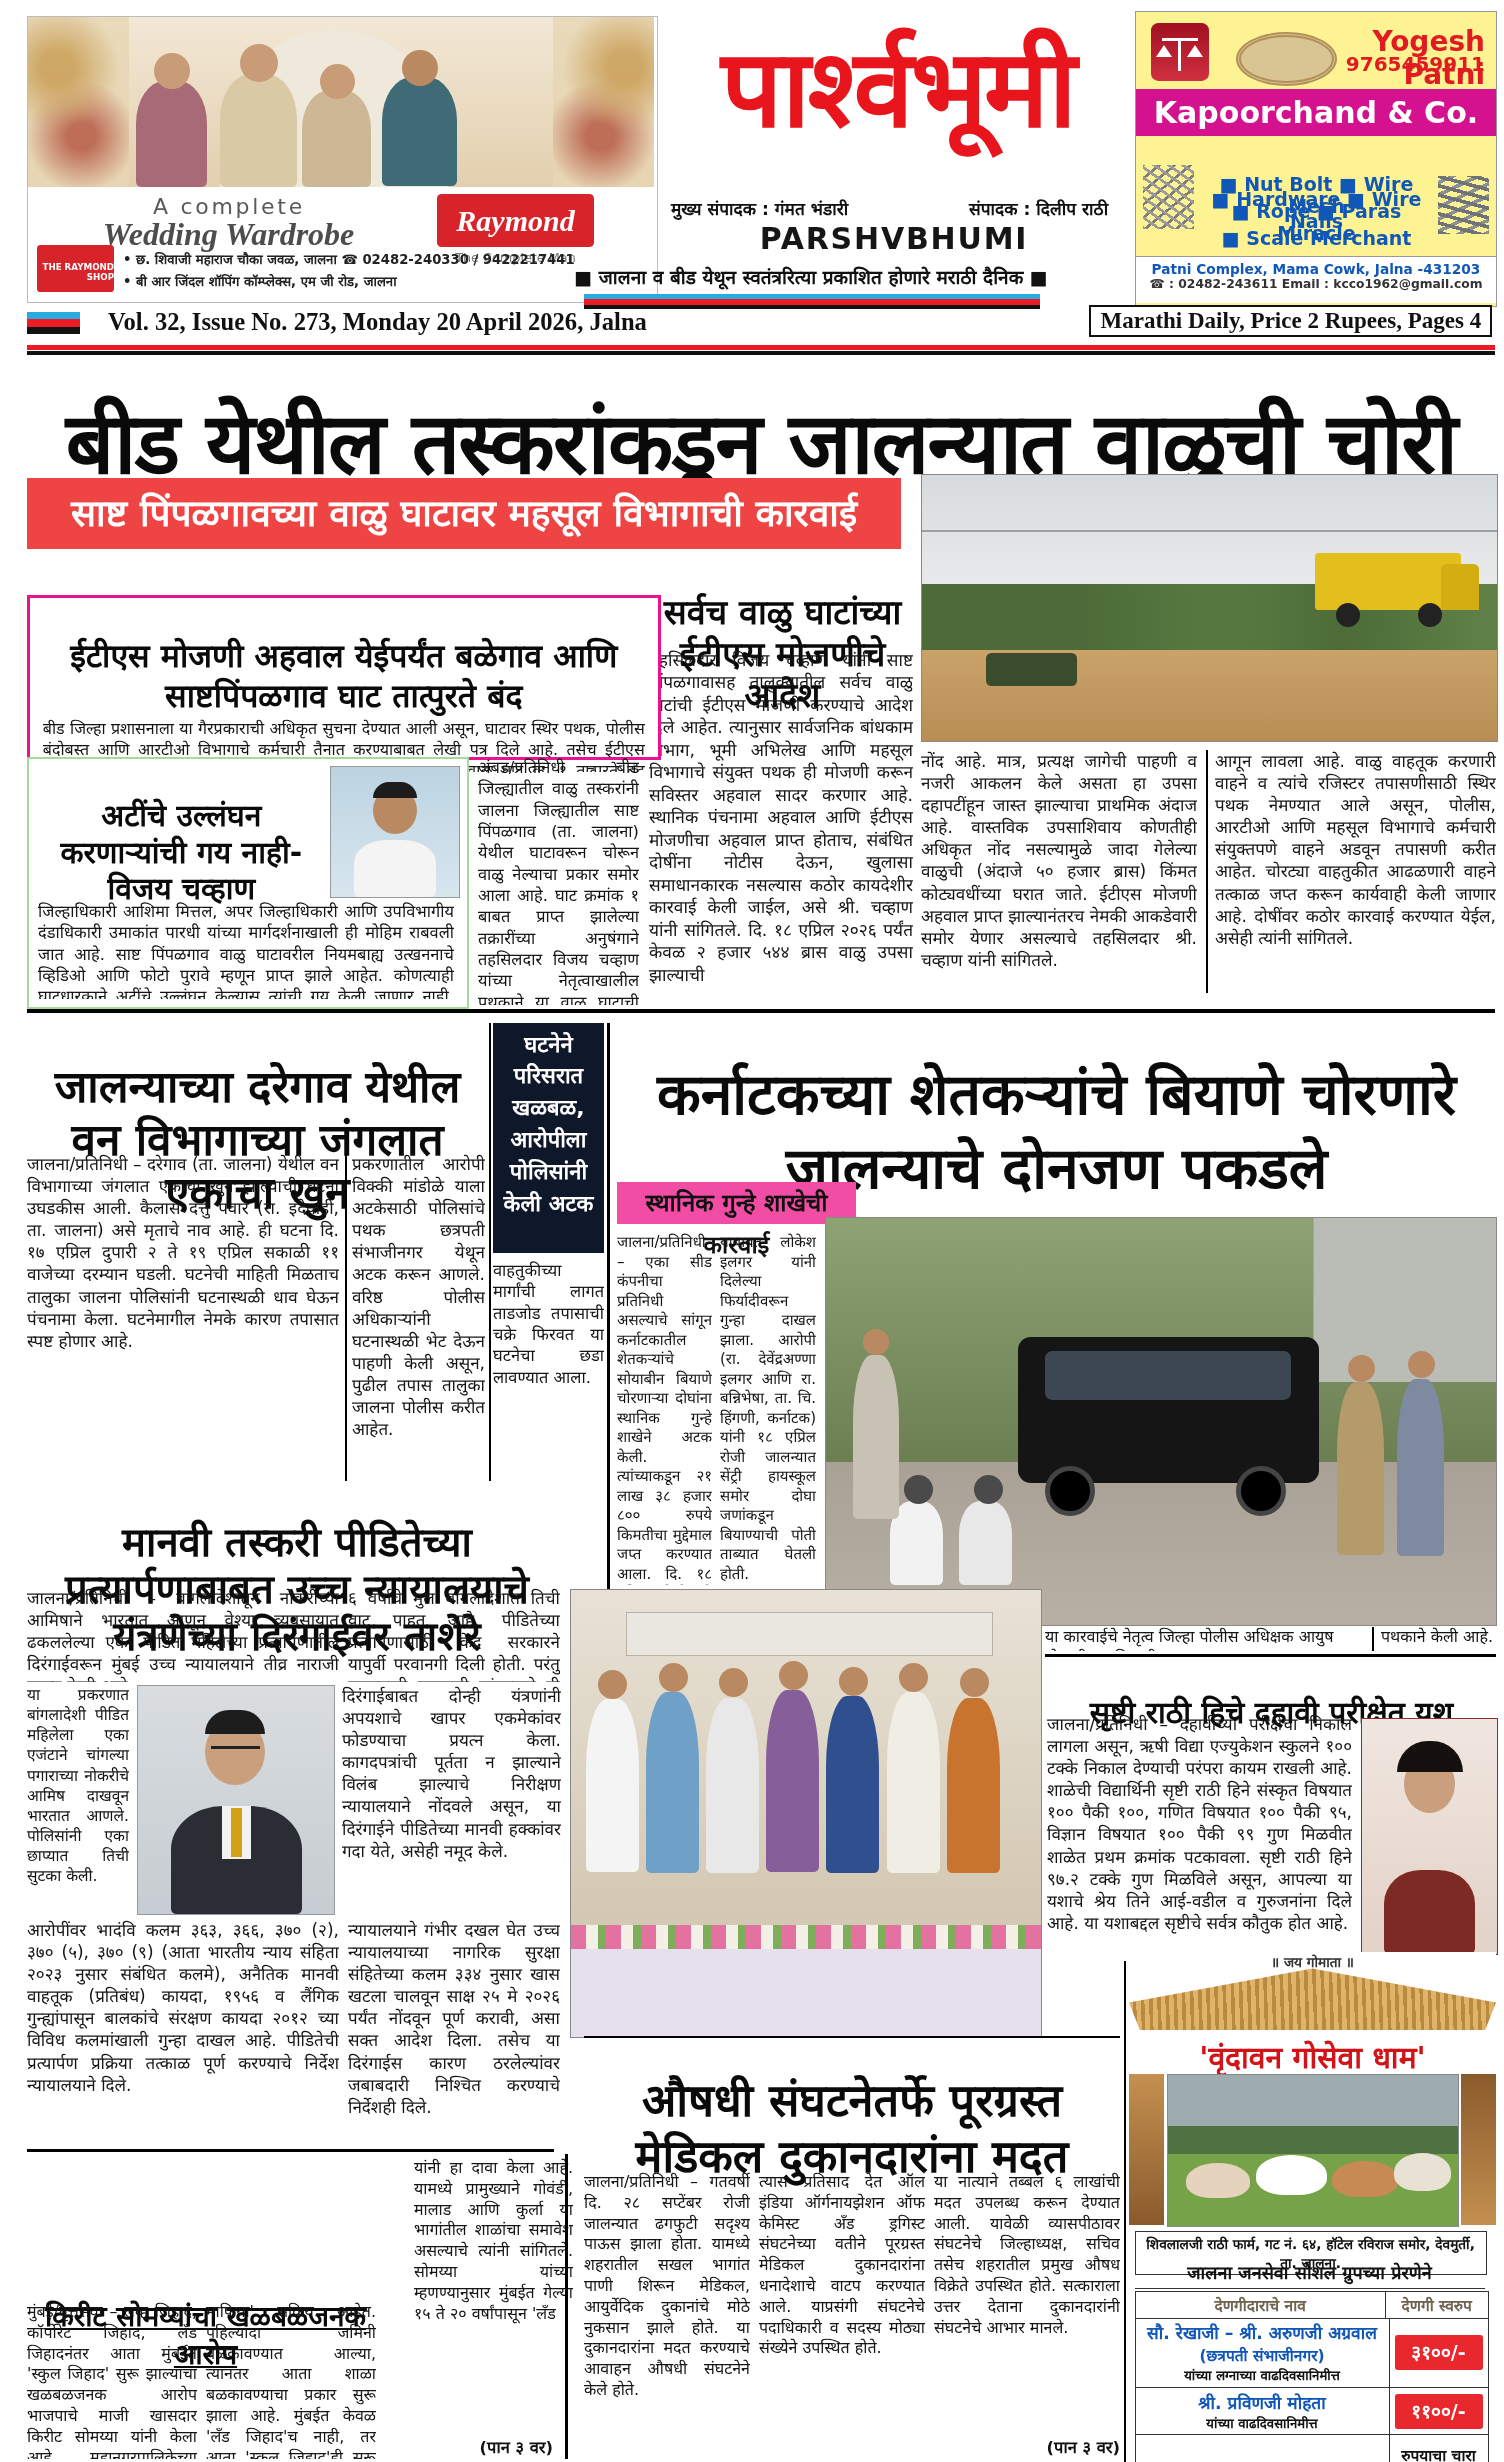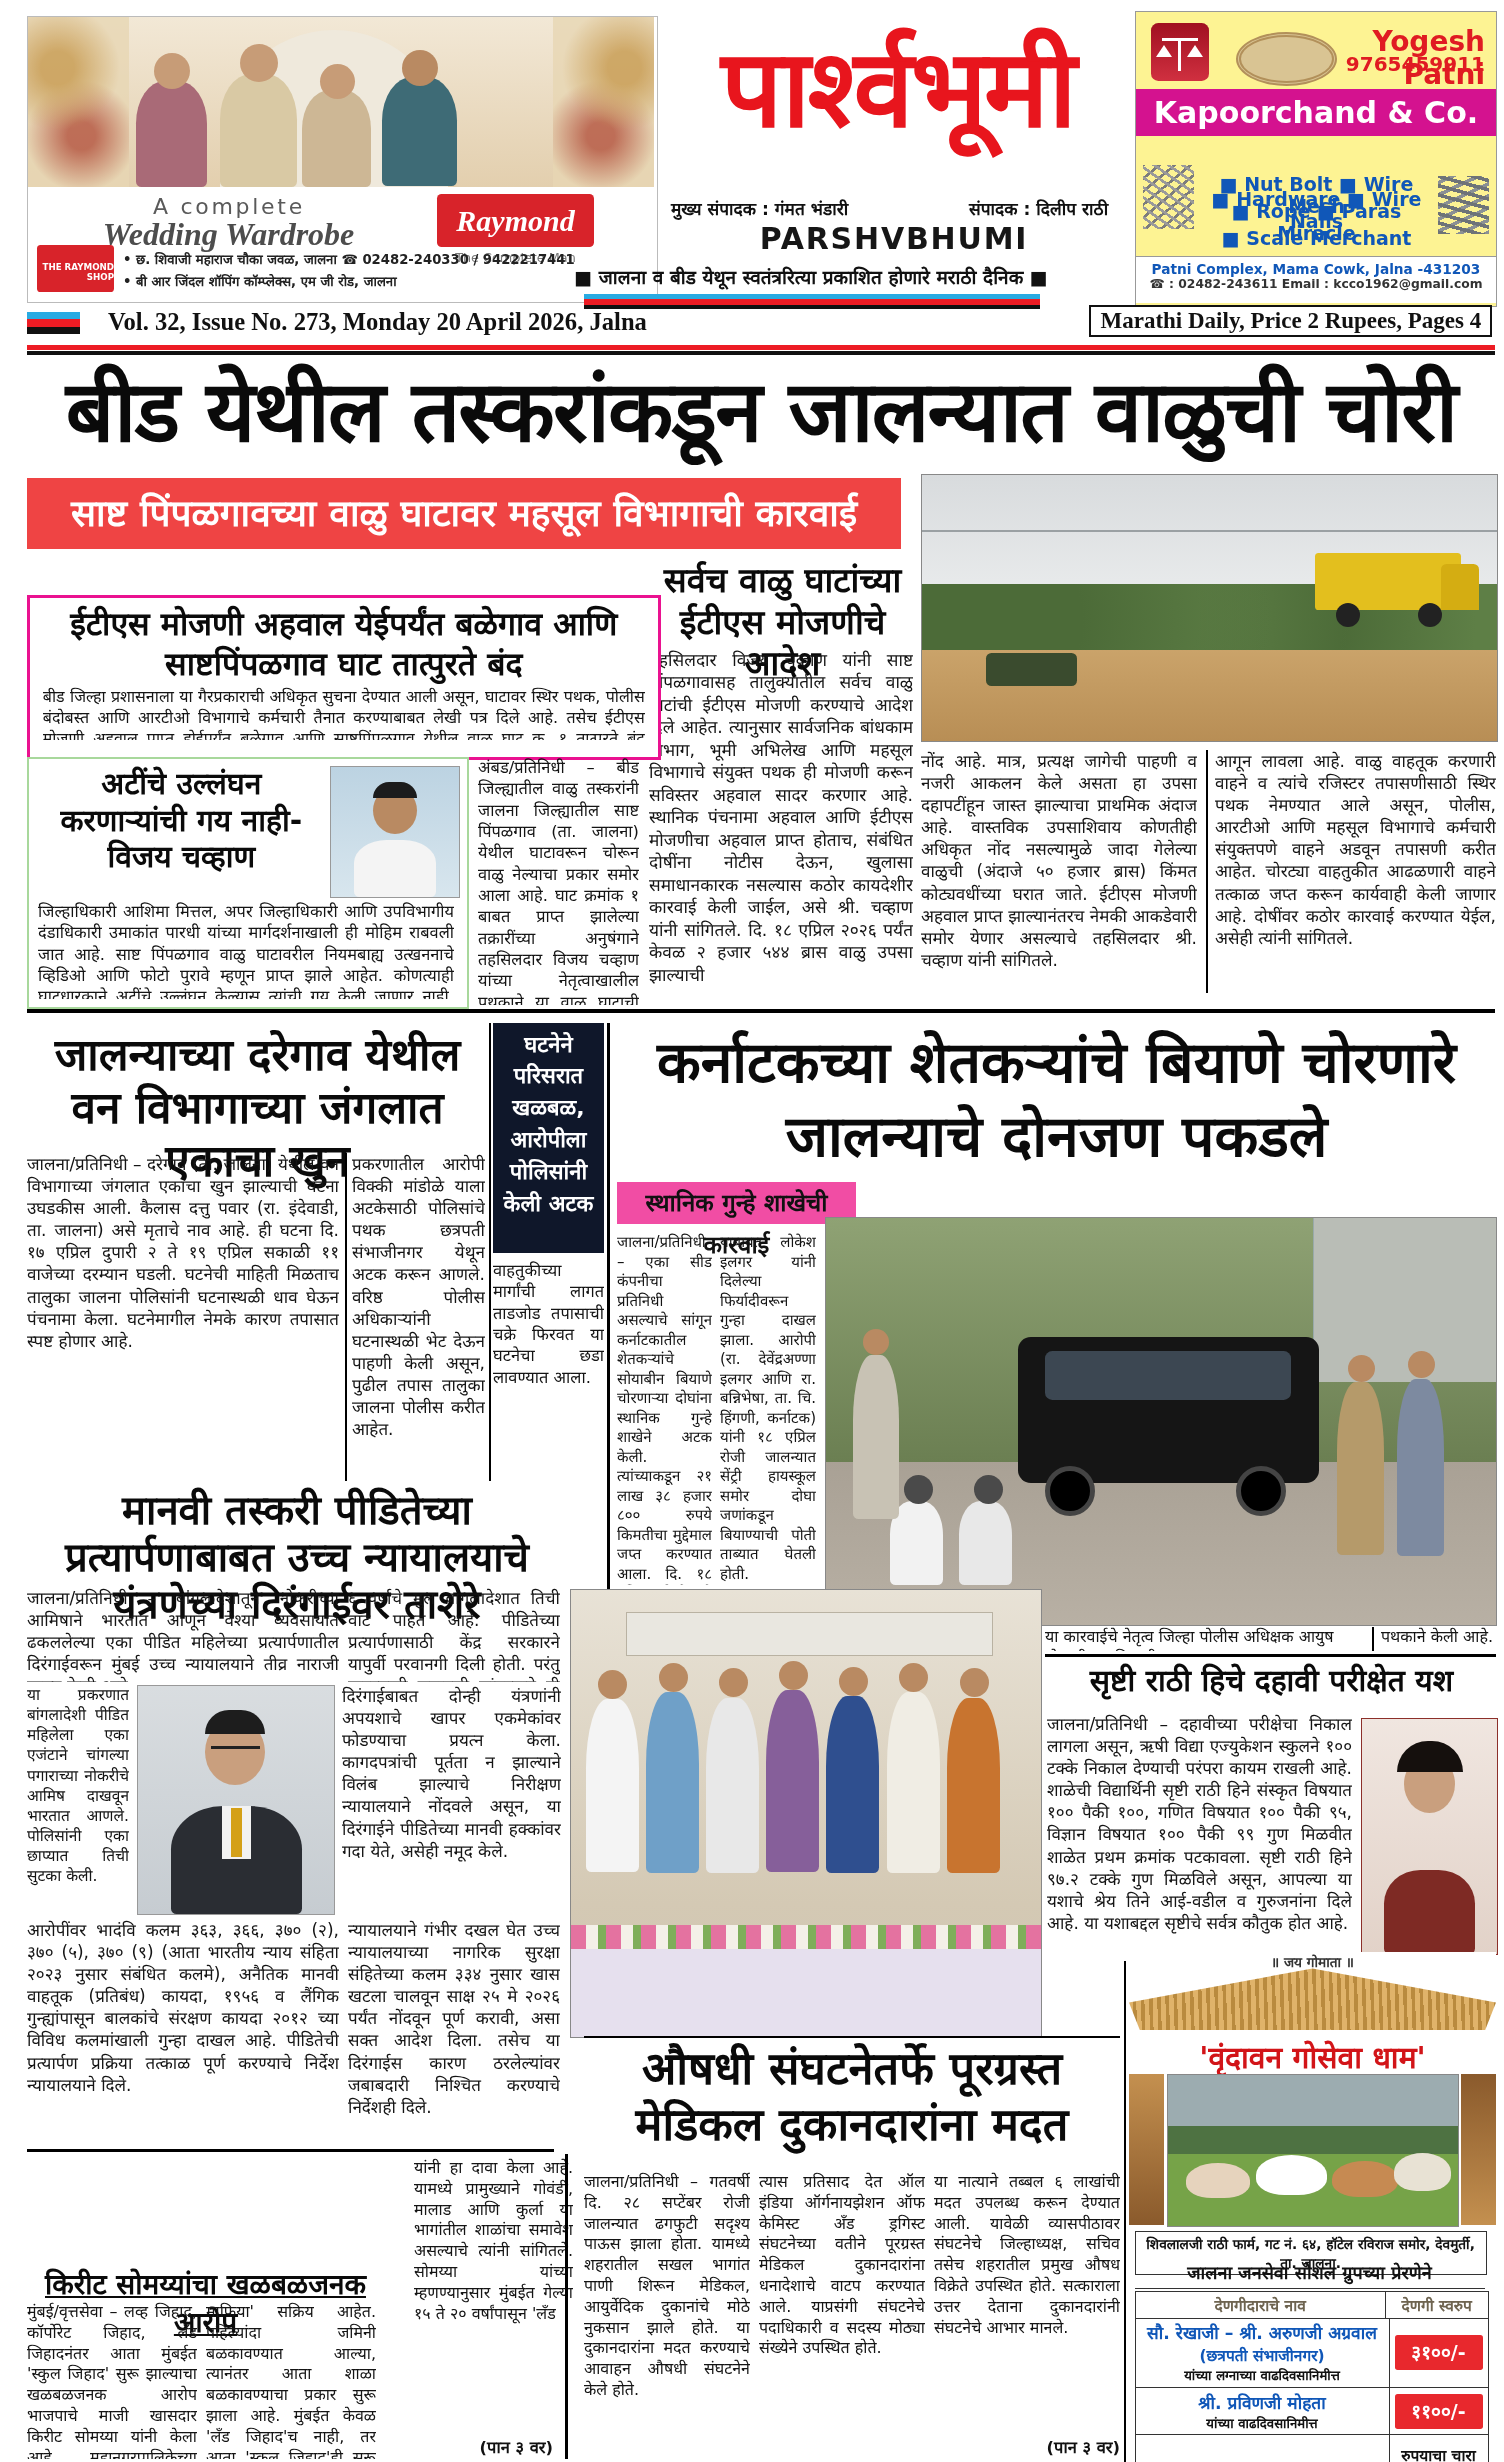--- a/index.html
+++ b/index.html
@@ -2,21 +2,21 @@
 <html style="font-size:14.6px"><head>
 <meta charset="utf-8">
 <style>
   html,body{margin:0;padding:0;background:#e9e9e9;}
   #page{position:relative;width:1505px;height:2462px;background:#fff;margin:0 auto;
         font-family:"DejaVu Sans",sans-serif;color:#111;overflow:hidden;}
   .abs{position:absolute;}
   .ph{position:absolute;overflow:hidden;}
   .j{text-align:justify;text-justify:inter-word;}
   .body{font-size:17px;line-height:1.3;color:#141414;overflow:hidden;}
-  .hl{font-weight:900;color:#0a0a0a;text-align:center;}
+  .hl{font-weight:900;color:#0a0a0a;text-align:center;margin-top:32px;}
   .serif{font-family:"Liberation Serif",serif;}
   .vrule{background:#000;width:1.8px;position:absolute;}
   .hrule{background:#000;height:2.7px;position:absolute;}
   .fig{position:absolute;border-radius:40% 40% 5.5px 5.5px;}
   .head{position:absolute;border-radius:50%;}
   .redbox{background:#e8282d;color:#fff;font-weight:800;text-align:center;border-radius:2.7px;}
 </style>
 </head>
 <body>
 

